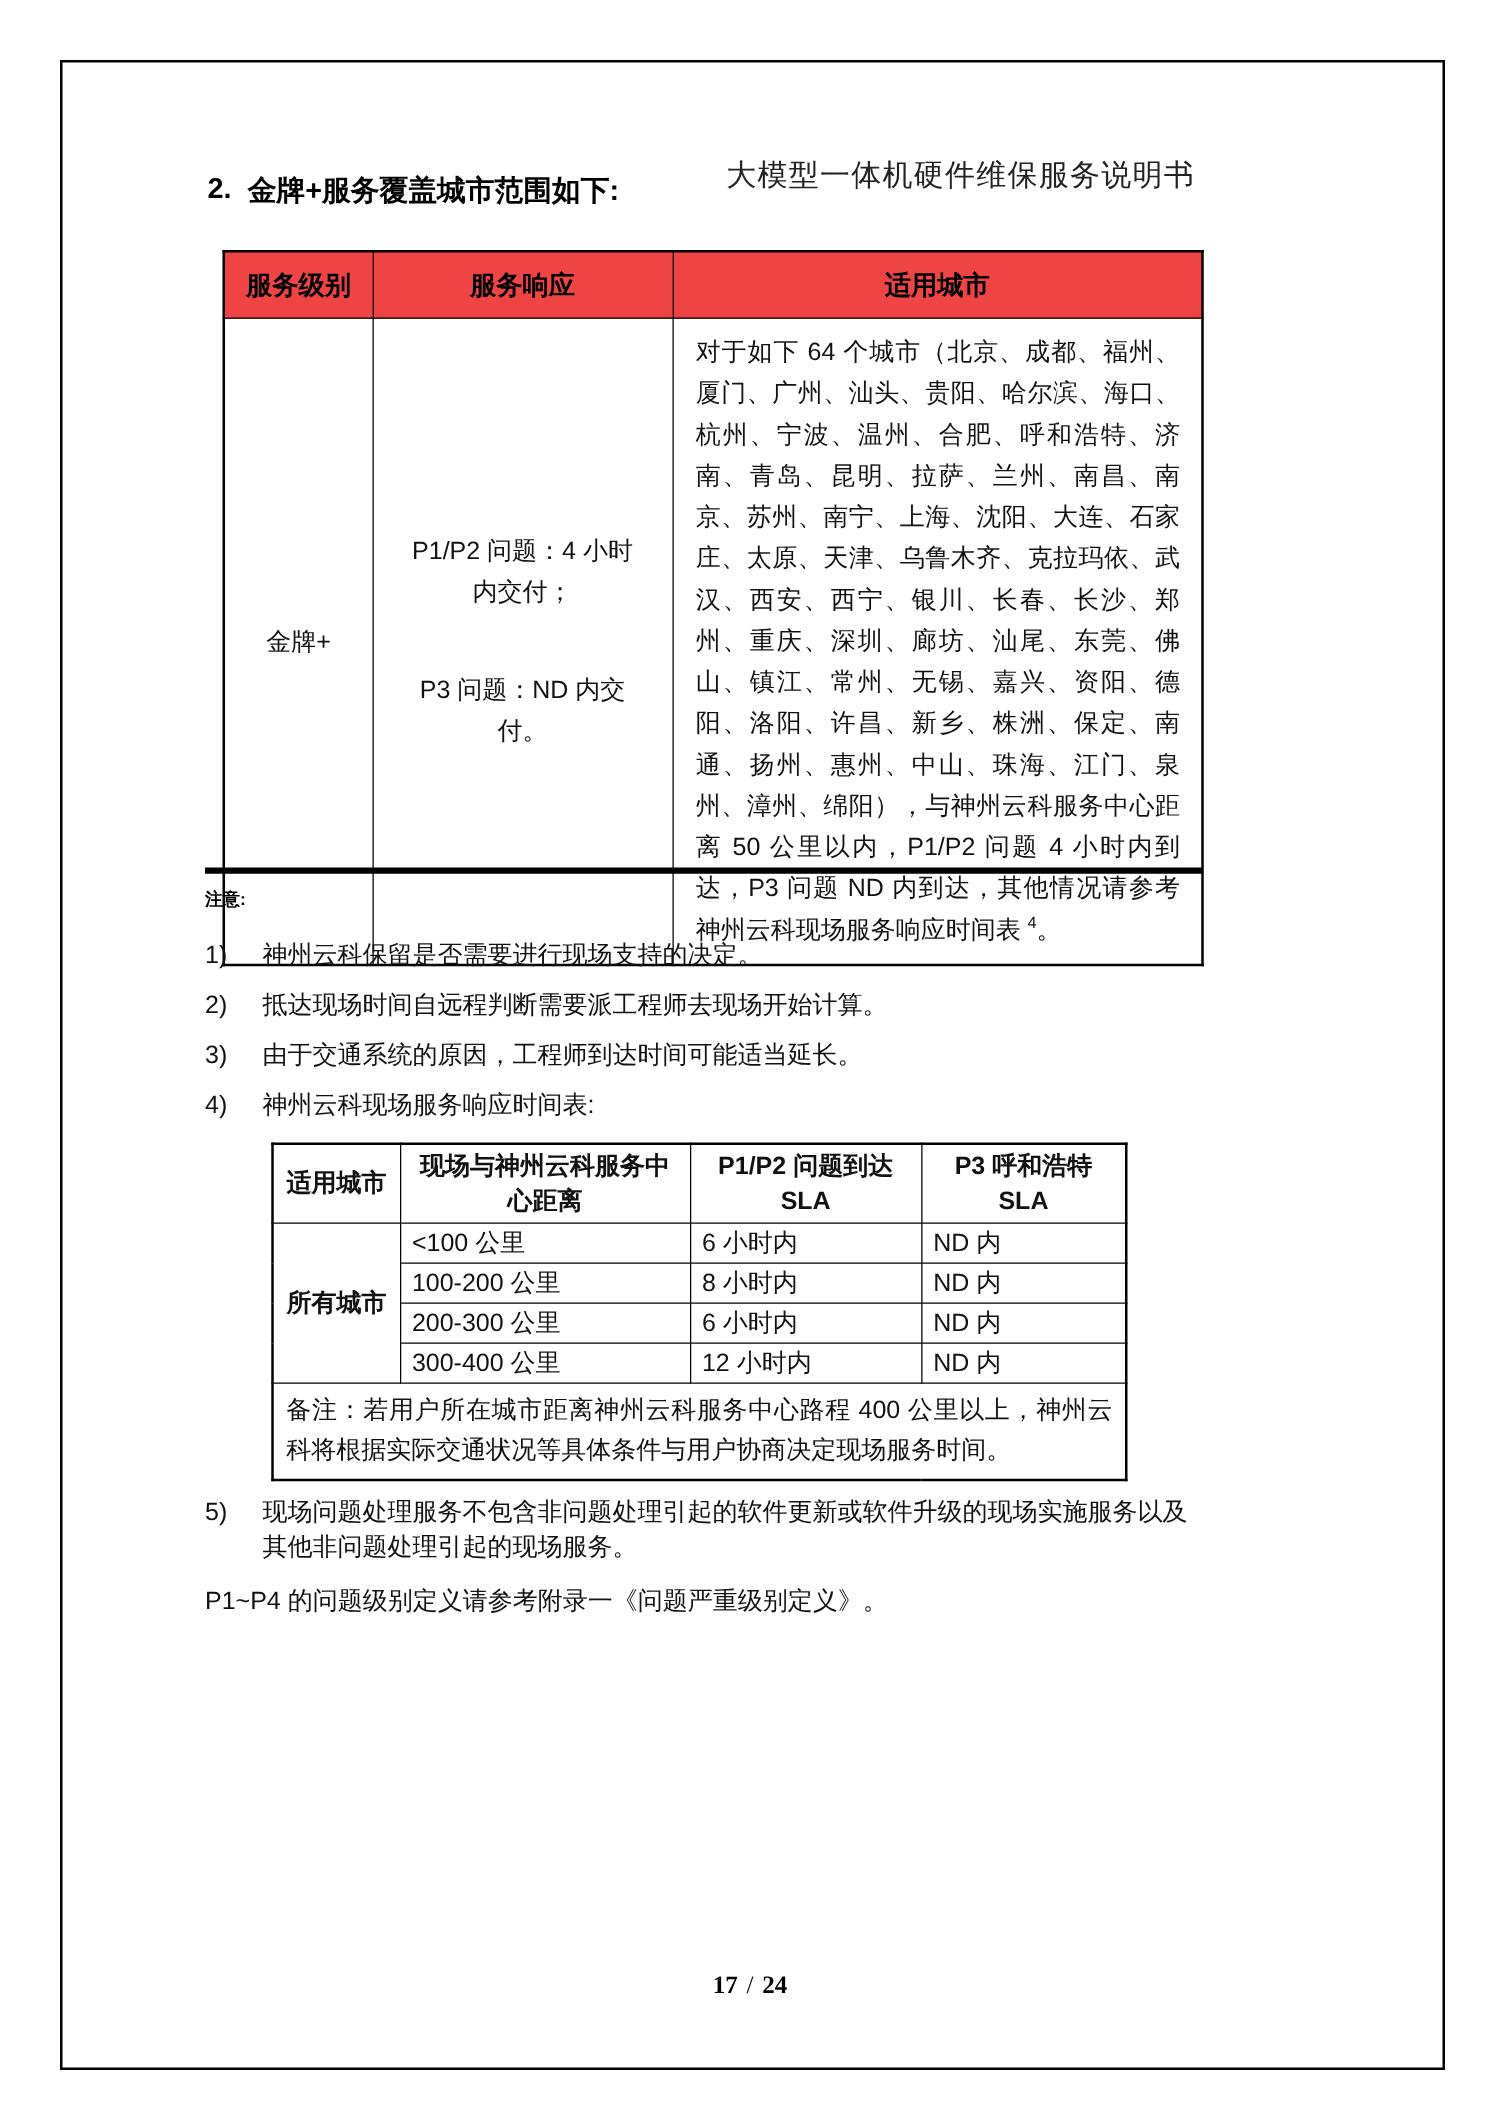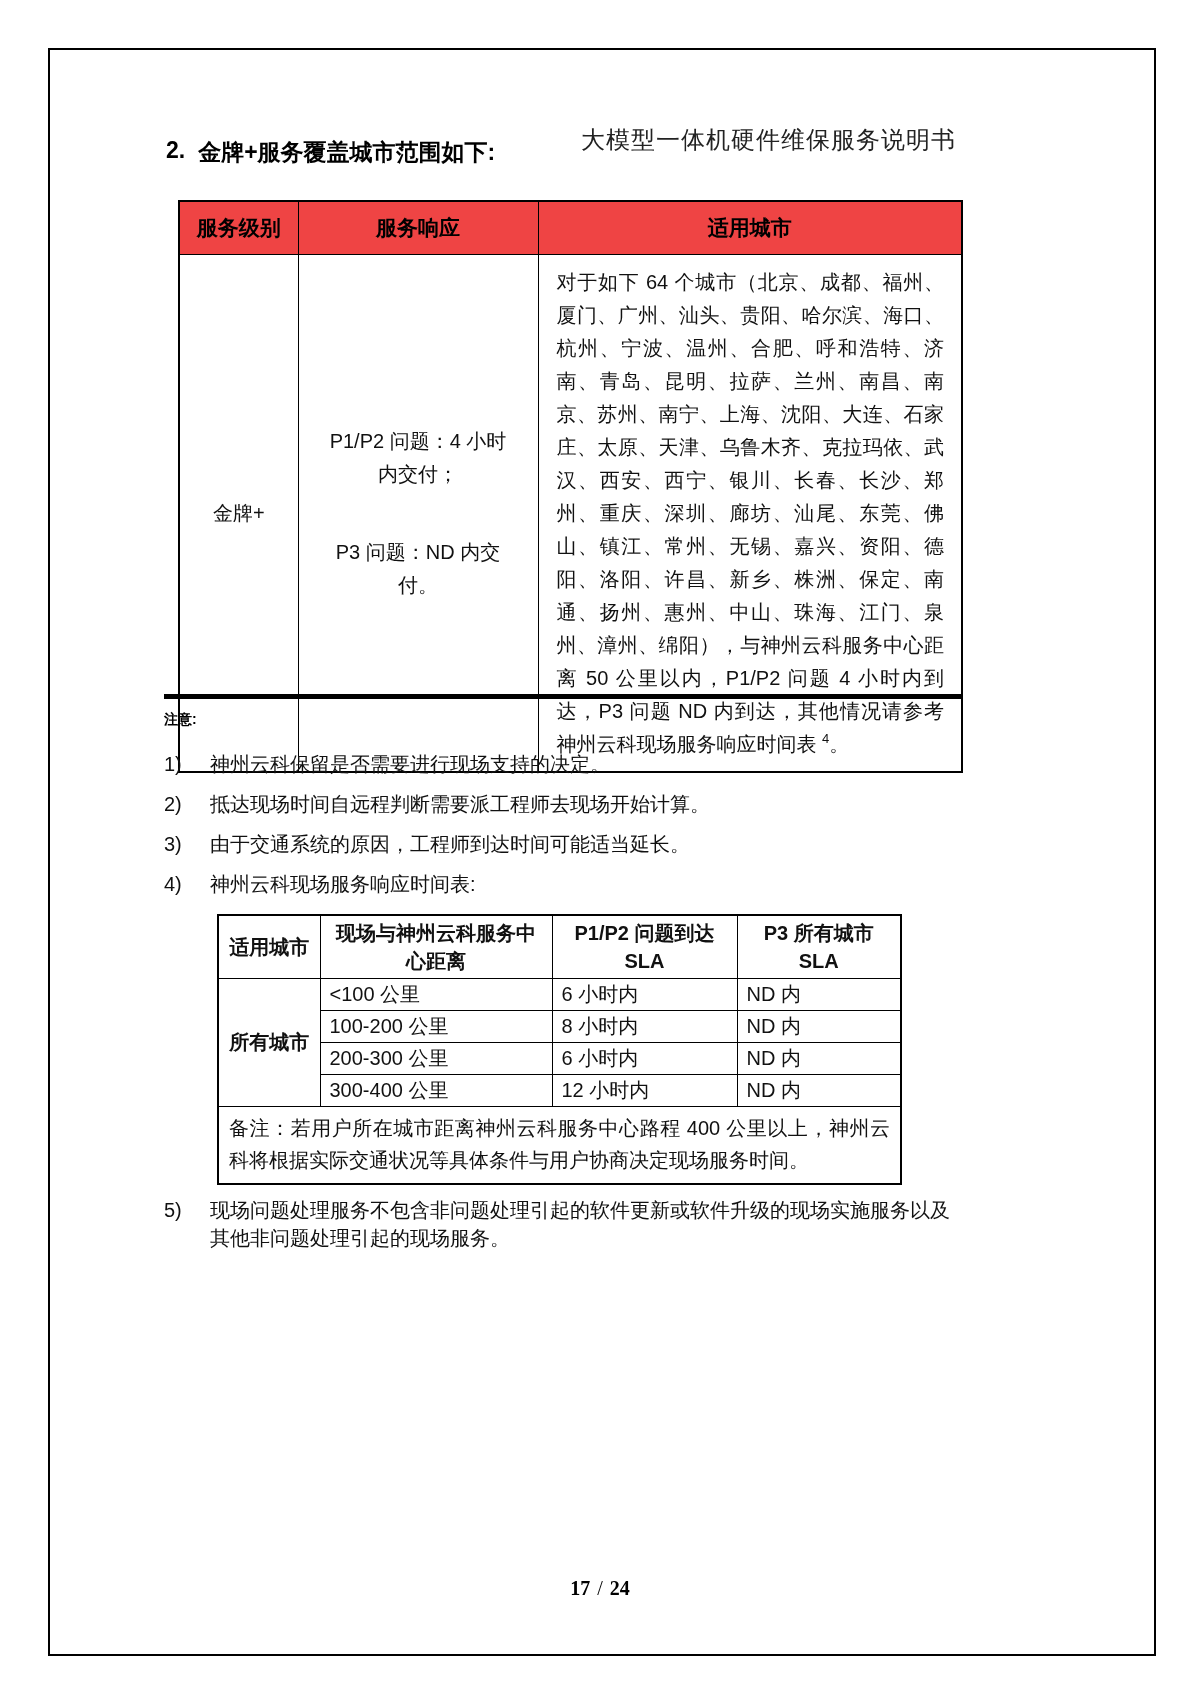--- a/index.html
+++ b/index.html
@@ -205,21 +205,21 @@
         <col class="k1">
         <col class="k2">
         <col class="k3">
         <col class="k4">
       </colgroup>
     <thead>
       <tr>
         <th>适用城市</th>
         <th>现场与神州云科服务中心距离</th>
         <th>P1/P2 问题到达 SLA</th>
-        <th>P3 所有城市 SLA</th>
+        <th>P3 呼和浩特 SLA</th>
       </tr>
     </thead>
     <tbody>
       <tr>
         <td class="all-cities" rowspan="4">所有城市</td>
         <td>&lt;100 公里</td>
         <td>6 小时内</td>
         <td>ND 内</td>
       </tr>
       <tr>
@@ -241,17 +241,18 @@
         <td colspan="4">备注：若用户所在城市距离神州云科服务中心路程 400 公里以上，神州云科将根据实际交通状况等具体条件与用户协商决定现场服务时间。</td>
       </tr>
     </tbody>
   </table>
 
   <div class="note-item">
     <div class="note-num">5)</div>
     <div class="note-text">现场问题处理服务不包含非问题处理引起的软件更新或软件升级的现场实施服务以及其他非问题处理引起的现场服务。</div>
   </div>
 
+  <div class="closing-line">P1~P4 的问题级别定义请参考附录一《问题严重级别定义》。</div>
 </div>
 
 <div class="footer">
   <span class="num">17</span><span class="sep">/</span><span class="num">24</span>
 </div>
 
 </body></html>

